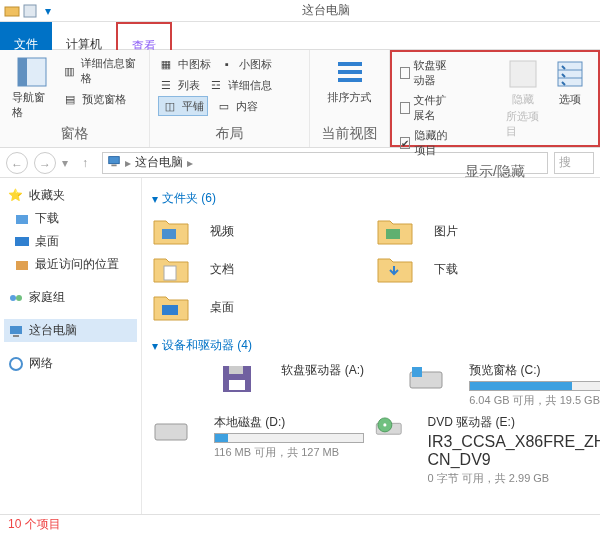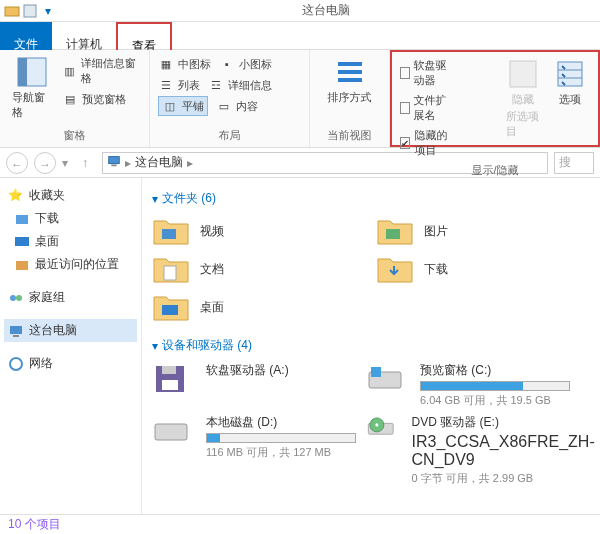--- a/index.html
+++ b/index.html
@@ -6,26 +6,26 @@
 body { width: 600px; height: 534px; background: #fff; overflow: hidden; font-size: 12px; color: #333; }
 
 .titlebar { height: 22px; display: flex; align-items: center; padding: 0 4px; border-bottom: 1px solid #e0e0e0; }
 .titlebar .qat { display: flex; gap: 2px; align-items: center; }
 .titlebar .qat-icon { width: 16px; height: 16px; display: inline-flex; align-items: center; justify-content: center; }
 .titlebar .title { flex: 1; text-align: center; color: #555; }
 
 .tabs { height: 28px; display: flex; border-bottom: 1px solid #ddd; }
 .tab { padding: 14px 14px; cursor: pointer; }
 .tab.file { background: #0072c6; color: #fff; }
-.tab.highlighted { border: 2px solid #d04040; color: #000000; }
+.tab.highlighted { border: 2px solid #d04040; color: #8b5cf6; }
 
 .ribbon { height: 98px; display: flex; border-bottom: 1px solid #ddd; background: #fafafa; position: relative; }
 .ribbon-group { padding: 4px 8px; border-right: 1px solid #e8e8e8; display: flex; flex-direction: column; }
 .ribbon-group .group-body { flex: 1; display: flex; align-items: flex-start; gap: 6px; }
-.ribbon-group .group-label { text-align: center; font-size: 11px; color: #666; padding-top: 3px; }
+.ribbon-group .group-label { text-align: center; font-size: 14px; color: #666; padding-top: 3px; }
 .rb-btn { display: flex; flex-direction: column; align-items: center; gap: 2px; padding: 2px 4px; font-size: 11px; color: #444; }
 .rb-item { display: flex; align-items: center; gap: 4px; padding: 2px 0; font-size: 11px; color: #444; }
 .rb-col { display: flex; flex-direction: column; gap: 1px; }
 .rb-icon { width: 16px; height: 16px; display: inline-flex; align-items: center; justify-content: center; }
 .rb-icon-lg { width: 32px; height: 32px; }
 .chk { width: 12px; height: 12px; border: 1px solid #888; display: inline-flex; align-items: center; justify-content: center; font-size: 10px; }
 .highlight-box { border: 2px solid #d04040; }
 
 .addressbar { height: 30px; display: flex; align-items: center; padding: 3px 6px; gap: 6px; border-bottom: 1px solid #e0e0e0; }
 .navbtn { width: 22px; height: 22px; border-radius: 11px; border: 1px solid #ccc; display: flex; align-items: center; justify-content: center; color: #999; }
@@ -36,30 +36,30 @@
 .sidebar { width: 142px; border-right: 1px solid #e8e8e8; padding: 6px 4px; }
 .side-item { display: flex; align-items: center; gap: 5px; padding: 3px 4px 3px 10px; }
 .side-item.root { padding-left: 4px; font-weight: 400; }
 .side-item.selected { background: #d8e8f8; }
 .side-icon { width: 16px; height: 16px; display: inline-flex; }
 .side-group-gap { height: 10px; }
 
 .content { flex: 1; padding: 8px 10px; overflow: hidden; }
 .section-hdr { color: #0072c6; margin: 4px 0 8px; display: flex; align-items: center; gap: 4px; }
 .items-grid { display: grid; grid-template-columns: 1fr 1fr; gap: 6px 10px; margin-bottom: 14px; }
-.folder-item { display: flex; align-items: center; gap: 10px; }
+.folder-item { display: flex; align-items: center; gap: 20px; }
 .folder-icon { width: 38px; height: 32px; }
-.drive-item { display: flex; gap: 16px; }
+.drive-item { display: flex; gap: 24px; justify-content: flex-end; }
 .drive-icon { width: 38px; height: 32px; }
 .drive-info { display: flex; flex-direction: column; gap: 2px; }
 .drive-bar { width: 150px; height: 10px; border: 1px solid #aaa; background: #f0f0f0; position: relative; }
 .drive-bar .fill { height: 100%; background: #3da0e0; }
 .drive-sub { font-size: 11px; color: #888; }
 
-.statusbar { height: 20px; border-top: 1px solid #e0e0e0; display: flex; align-items: center; padding: 0 8px; color: #8b5cf6; }
+.statusbar { height: 20px; border-top: 1px solid #e0e0e0; display: flex; align-items: center; padding: 0 8px; color: #ef4444; }
 
 .disabled { color: #bbb; margin-left: 41px; }
 </style>
 </head>
 <body>
 
 <div class="titlebar">
   <div class="qat">
     <span class="qat-icon">
         <svg viewBox="0 0 16 16">

